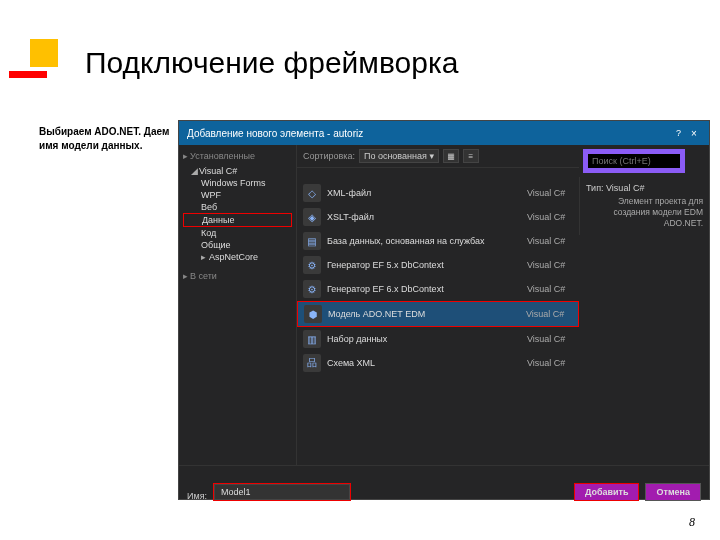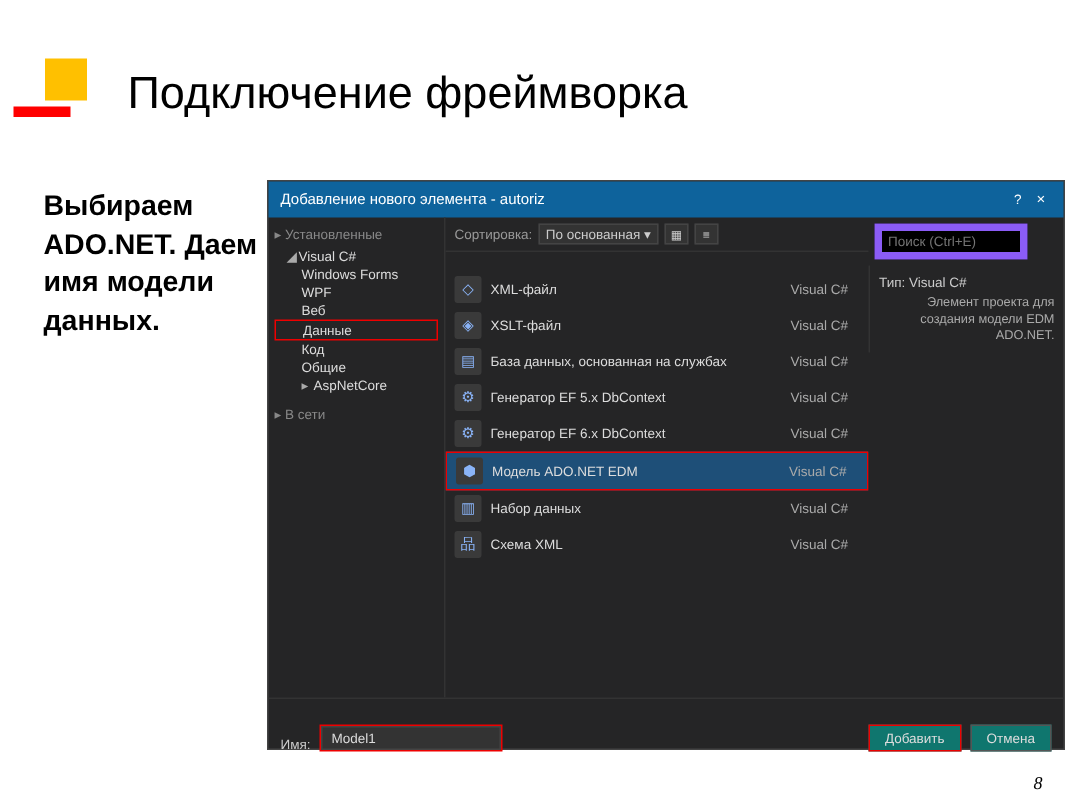--- a/index.html
+++ b/index.html
@@ -6,21 +6,21 @@
   body { width: 720px; height: 540px; font-family: Arial, sans-serif; background: #fff; position: relative; overflow: hidden; }
 
   .slide { width: 720px; height: 540px; position: relative; }
 
   .title-row { position: absolute; top: 35px; left: 20px; display: flex; align-items: center; }
   .logo-box { position: relative; width: 55px; height: 55px; }
   .logo-yellow { position: absolute; width: 28px; height: 28px; background: #ffc000; left: 10px; top: 4px; }
   .logo-red { position: absolute; width: 38px; height: 7px; background: #ff0000; left: -11px; top: 36px; }
   .slide-title { font-size: 30px; font-weight: normal; color: #000; margin-left: 10px; font-family: Verdana, sans-serif; }
 
-  .caption { position: absolute; top: 125px; left: 29px; width: 150px; font-size: 19px; line-height: 1.35; font-weight: bold; }
+  .caption { position: absolute; top: 125px; left: 39px; width: 150px; font-size: 10px; line-height: 1.35; font-weight: bold; }
 
   .page-num { position: absolute; bottom: 10px; right: 25px; font-size: 12px; font-style: italic; font-family: 'Times New Roman', serif; }
 
   .dialog { position: absolute; top: 120px; left: 178px; width: 532px; height: 380px; background: #252526; border: 1px solid #444; font-size: 10px; color: #ccc; font-family: 'Segoe UI', sans-serif; }
   .dlg-title { height: 24px; background: #0e639c; color: #fff; display: flex; align-items: center; padding: 0 8px; font-size: 10px; }
   .dlg-title-text { flex: 1; }
   .dlg-close { width: 14px; text-align: center; cursor: pointer; }
 
   .dlg-body { display: flex; height: 320px; }
 
@@ -46,24 +46,24 @@
   .tpl-icon { width: 18px; height: 18px; background: #3a3a3a; border-radius: 2px; flex-shrink: 0; display: flex; align-items: center; justify-content: center; font-size: 10px; color: #8ab4f8; }
   .tpl-name { flex: 1; font-size: 9px; color: #ddd; white-space: nowrap; overflow: hidden; }
   .tpl-lang { font-size: 9px; color: #aaa; width: 46px; text-align: left; }
 
   .rpanel { width: 130px; padding: 6px; border-left: 1px solid #333; }
   .rpanel-type { font-size: 9px; color: #ccc; margin-bottom: 3px; }
   .rpanel-desc { font-size: 8.5px; color: #aaa; line-height: 1.3; text-align: right; }
 
   .dlg-footer { height: 36px; display: flex; align-items: flex-end; padding: 0 8px; gap: 6px; border-top: 1px solid #333; }
   .name-label { font-size: 9px; color: #ccc; }
-  .name-input { background: #333; border: 1px solid #444; color: #ddd; font-size: 9px; padding: 2px 6px; width: 120px; }
+  .name-input { background: #333; border: 1px solid #444; color: #ddd; font-size: 9px; padding: 2px 6px; width: 136px; }
   .name-hl { border: 1px solid #e00; }
   .footer-spacer { flex: 1; }
-  .dlg-btn { background: #0f766e; border: 1px solid #555; color: #ddd; font-size: 9px; padding: 3px 10px; cursor: pointer; }
+  .dlg-btn { background: #a21caf; border: 1px solid #555; color: #ddd; font-size: 9px; padding: 3px 10px; cursor: pointer; font-weight: bold; }
   .dlg-btn.hl { border: 1px solid #e00; }
 
   .right-col { width: 130px; display: flex; flex-direction: column; }
 </style>
 </head>
 <body>
 
 <div class="slide">
   <div class="title-row">
     <div class="logo-box">

